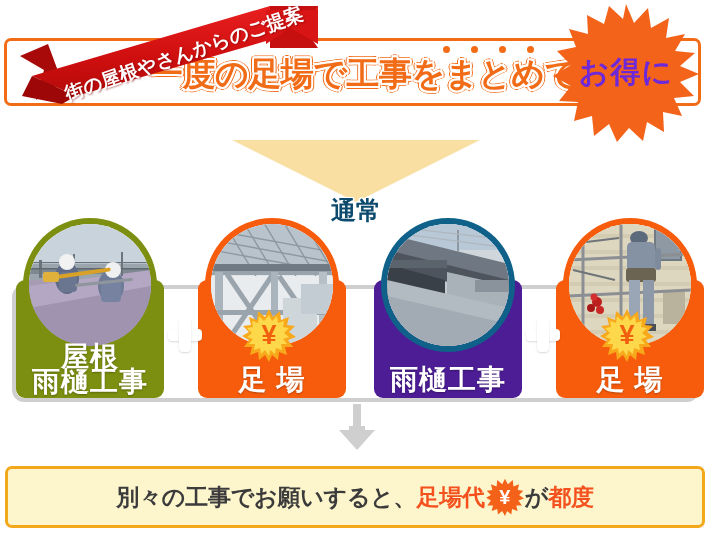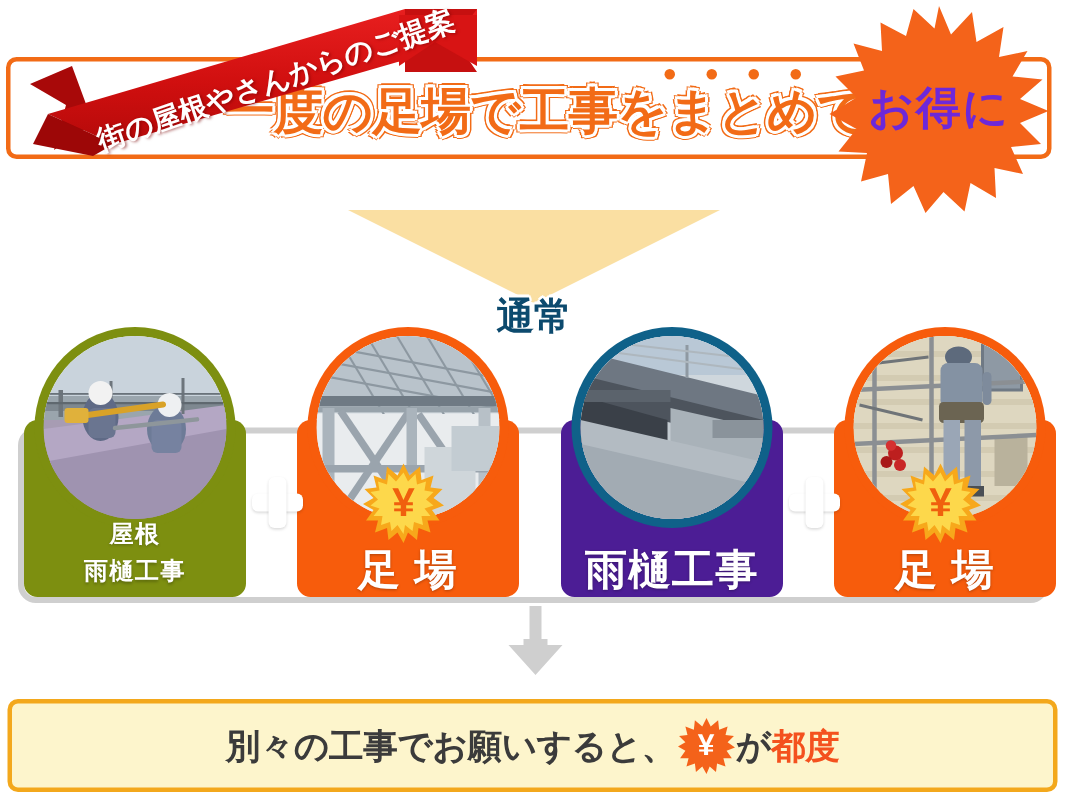--- a/index.html
+++ b/index.html
@@ -107,21 +107,21 @@
     overflow:hidden;
     box-shadow:0 0 0 6px currentColor;
   }
   .card .photo .img{width:100%;height:100%;display:block;}
   .card .cap{
     position:absolute;left:0;right:0;bottom:6px;
     text-align:center;color:#ffffff;font-weight:bold;
     font-size:28px;line-height:25px;letter-spacing:1px;
     text-shadow:0 1px 2px rgba(0,0,0,.28);
   }
-  .card .cap.two-line{font-size:16px;line-height:25px;bottom:4px;}
+  .card .cap.two-line{font-size:28px;line-height:25px;bottom:4px;}
 
   .c-green{background:#7d8f10;color:#7d8f10;}
   .c-orange{background:#f75c0c;color:#f75c0c;}
   .c-blue{background:#4c1d95;color:#0f6189;}
 
   
   .plus{
     position:absolute;left:152px;top:100px;width:34px;height:34px;z-index:6;
   }
   .plus i{position:absolute;background:#ffffff;border-radius:4px;
@@ -413,20 +413,21 @@
   <div class="down-arrow">
     <svg viewBox="0 0 40 48">
       <rect x="16" y="0" width="8" height="26" fill="#cfcfcf"></rect>
       <polygon points="20,46 2,26 12,26 12,22 28,22 28,26 38,26" fill="#cfcfcf"></polygon>
     </svg>
   </div>
 
   <div class="bottom-banner">
     <div class="bb-text">
       <span>別々の工事でお願いすると、</span>
+        <span class="or">足場代</span>
         <span class="bb-yen">
         <svg viewBox="0 0 54 54">
           <polygon fill="#f4621a" points="
             27,1 31,9 38,3 39,12 47,9 45,17 53,18 47,24 54,29 46,32 51,39
             43,39 45,47 37,44 36,52 30,47 27,54 23,47 17,52 16,44 8,47 10,39
             2,39 7,32 0,28 7,24 1,18 9,17 7,9 15,12 16,3 23,9"></polygon>
         </svg>
         <span>¥</span>
       </span>
         <span>が</span>

